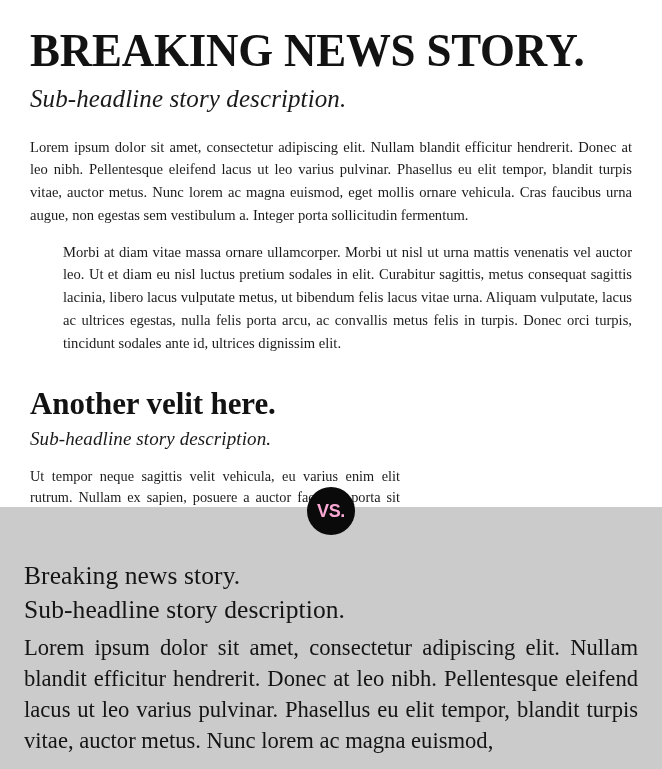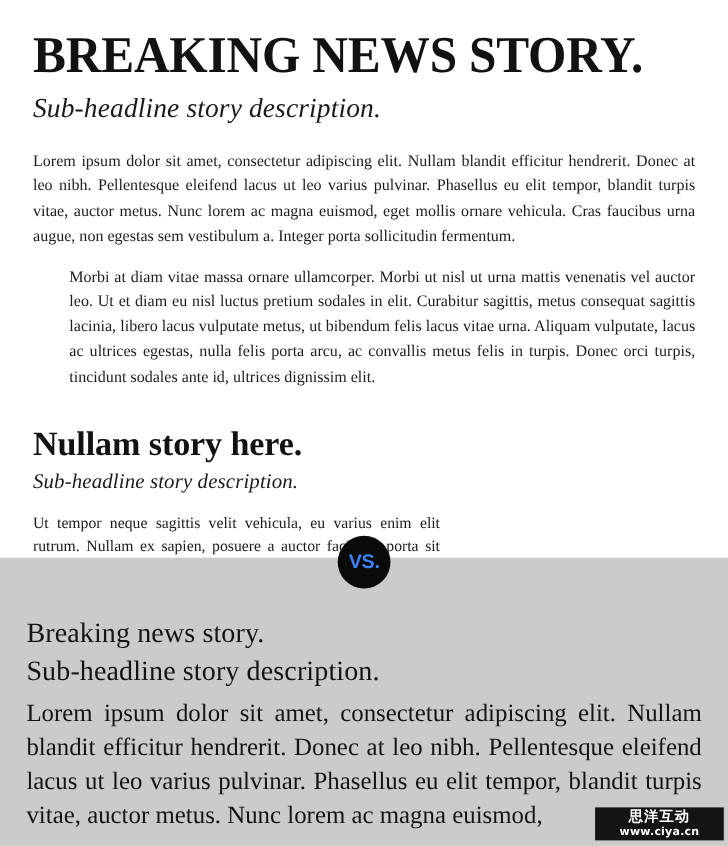--- a/index.html
+++ b/index.html
@@ -148,21 +148,21 @@
     display: flex;
     align-items: center;
     justify-content: center;
     z-index: 20;
   }
   .vs-badge-label {
     font-family: "Liberation Sans", "DejaVu Sans", sans-serif;
     font-weight: 700;
     font-size: 18px;
     line-height: 1;
-    color: #3b82f6;
+    color: #f9a8d4;
     letter-spacing: -0.3px;
     transform: translateY(-0.5px);
   }
 
   
   .watermark {
     position: absolute;
     left: 541px;
     top: 734px;
     width: 117px;
@@ -203,38 +203,34 @@
   <div class="top-section">
 
     <h1 class="headline-main">BREAKING NEWS STORY.</h1>
 
     <p class="subheadline">Sub-headline story description.</p>
 
     <p class="body-copy first">Lorem ipsum dolor sit amet, consectetur adipiscing elit. Nullam blandit efficitur hendrerit. Donec at leo nibh. Pellentesque eleifend lacus ut leo varius pulvinar. Phasellus eu elit tempor, blandit turpis vitae, auctor metus. Nunc lorem ac magna euismod, eget mollis ornare vehicula. Cras faucibus urna augue, non egestas sem vestibulum a. Integer porta sollicitudin fermentum.</p>
 
     <p class="body-copy second">Morbi at diam vitae massa ornare ullamcorper. Morbi ut nisl ut urna mattis venenatis vel auctor leo. Ut et diam eu nisl luctus pretium sodales in elit. Curabitur sagittis, metus consequat sagittis lacinia, libero lacus vulputate metus, ut bibendum felis lacus vitae urna. Aliquam vulputate, lacus ac ultrices egestas, nulla felis porta arcu, ac convallis metus felis in turpis. Donec orci turpis, tincidunt sodales ante id, ultrices dignissim elit.</p>
 
-    <h2 class="headline-secondary">Nullam story here.</h2>
+    <h2 class="headline-secondary">Another velit here.</h2>
 
     <p class="subheadline small">Sub-headline story description.</p>
 
     <p class="body-copy narrow">Ut tempor neque sagittis velit vehicula, eu varius enim elit rutrum. Nullam ex sapien, posuere a auctor facilisis, porta sit amet urna. Quisque ultrices scelerisque erat non sodales.</p>
   </div>
 
   <div class="bottom-section">
 
     <p class="plain-line first">Breaking news story.</p>
 
     <p class="plain-line">Sub-headline story description.</p>
 
     <p class="plain-body">Lorem ipsum dolor sit amet, consectetur adipiscing elit. Nullam blandit efficitur hendrerit. Donec at leo nibh. Pellentesque eleifend lacus ut leo varius pulvinar. Phasellus eu elit tempor, blandit turpis vitae, auctor metus. Nunc lorem ac magna euismod,</p>
   </div>
 
   <div class="vs-badge">
     <span class="vs-badge-label">VS.</span>
   </div>
 
-  <div class="watermark">
-    <span class="watermark-cn">思洋互动</span>
-    <span class="watermark-url">www.ciya.cn</span>
-  </div>
 
 </div>
 
 </body></html>

